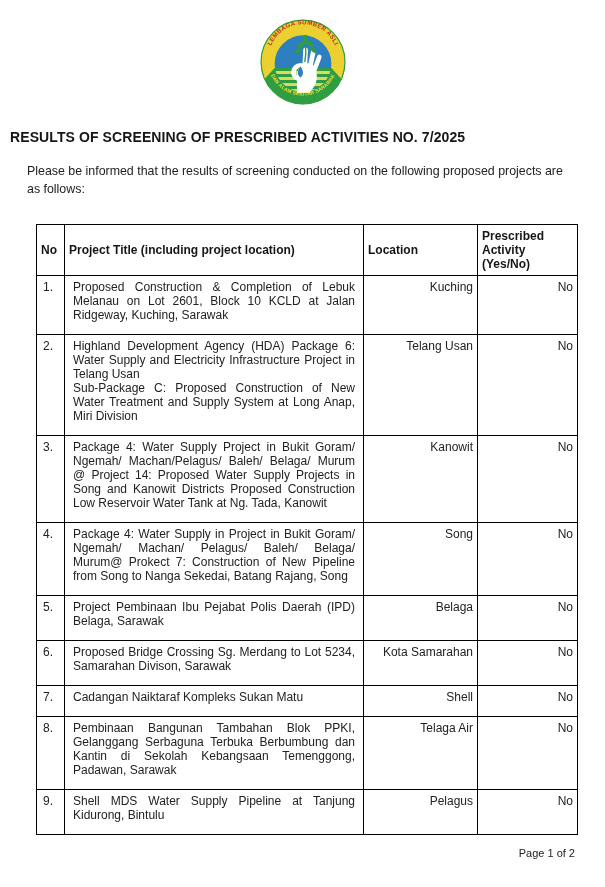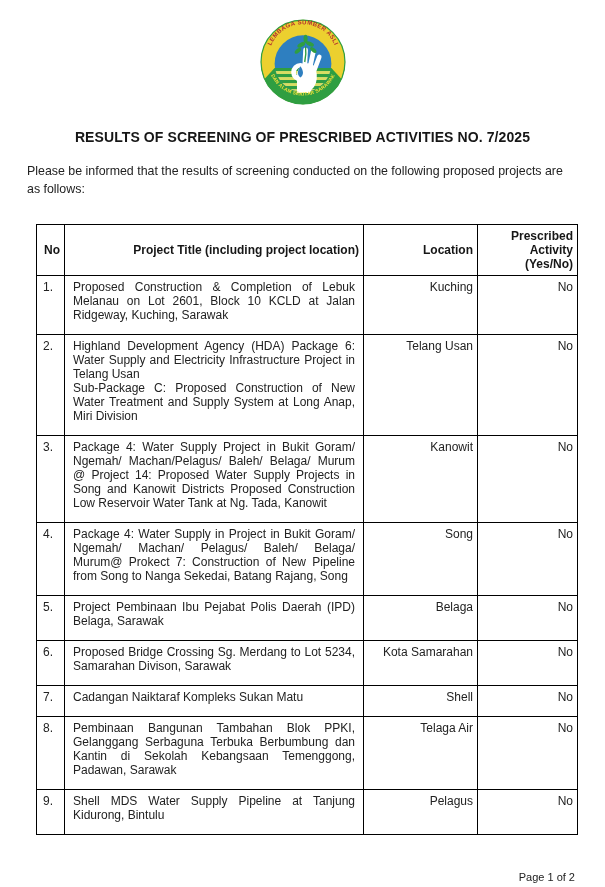--- a/index.html
+++ b/index.html
@@ -17,21 +17,21 @@
 
   .logo-wrap {
     width: 86px;
     height: 86px;
     margin: 19px auto 0 auto;
   }
 
   .doc-title {
     font-size: 14px;
     font-weight: bold;
-    text-align: center;
+    text-align: left;
     margin: 24px 10px 0 10px;
     letter-spacing: 0.1px;
     color: #161616;
   }
 
   .intro {
     font-size: 12.4px;
     line-height: 18px;
     margin: 17px 26px 8px 27px;
     color: #222222;
@@ -44,21 +44,21 @@
     margin: 26px 0 0 36px;
     font-size: 12px;
     line-height: 14px;
     color: #222222;
   }
   table.screening th, table.screening td {
     border: 1px solid #000000;
   }
   table.screening th {
     font-weight: bold;
-    text-align: right;
+    text-align: left;
     vertical-align: middle;
     padding: 4px 4px;
     line-height: 14px;
     color: #161616;
   }
   td.no {
     vertical-align: top;
     text-align: left;
     padding: 4px 3px 12px 6px;
   }
@@ -70,21 +70,21 @@
     margin-left: 48px;
   }
   td.loc, td.yes {
     vertical-align: top;
     text-align: right;
     padding: 4px 4px 12px 4px;
   }
 
   .page-footer {
     position: absolute;
-    top: 852px;
+    top: 828px;
     right: 30px;
     font-size: 11px;
     color: #222222;
   }
 </style>
 </head>
 <body>
 
 <div class="page">
 

